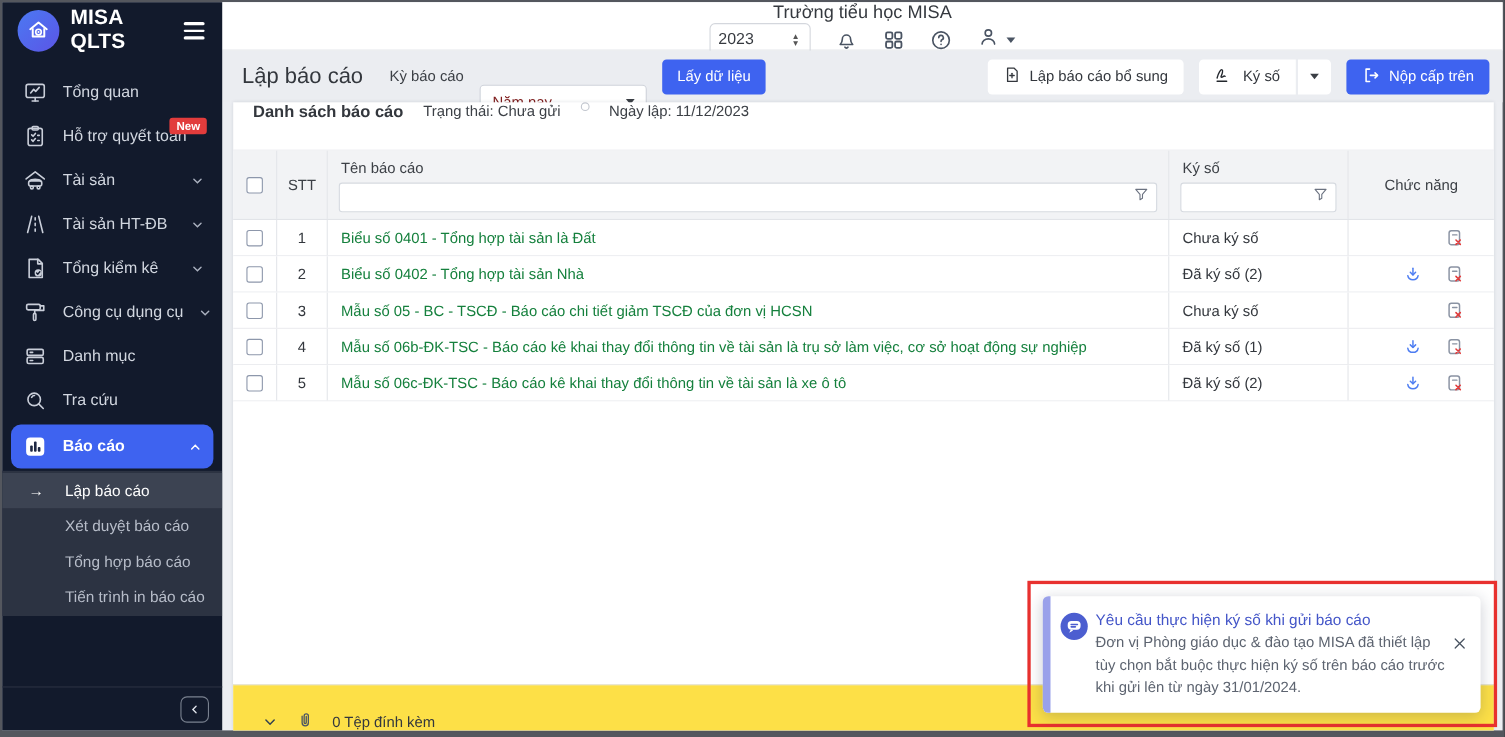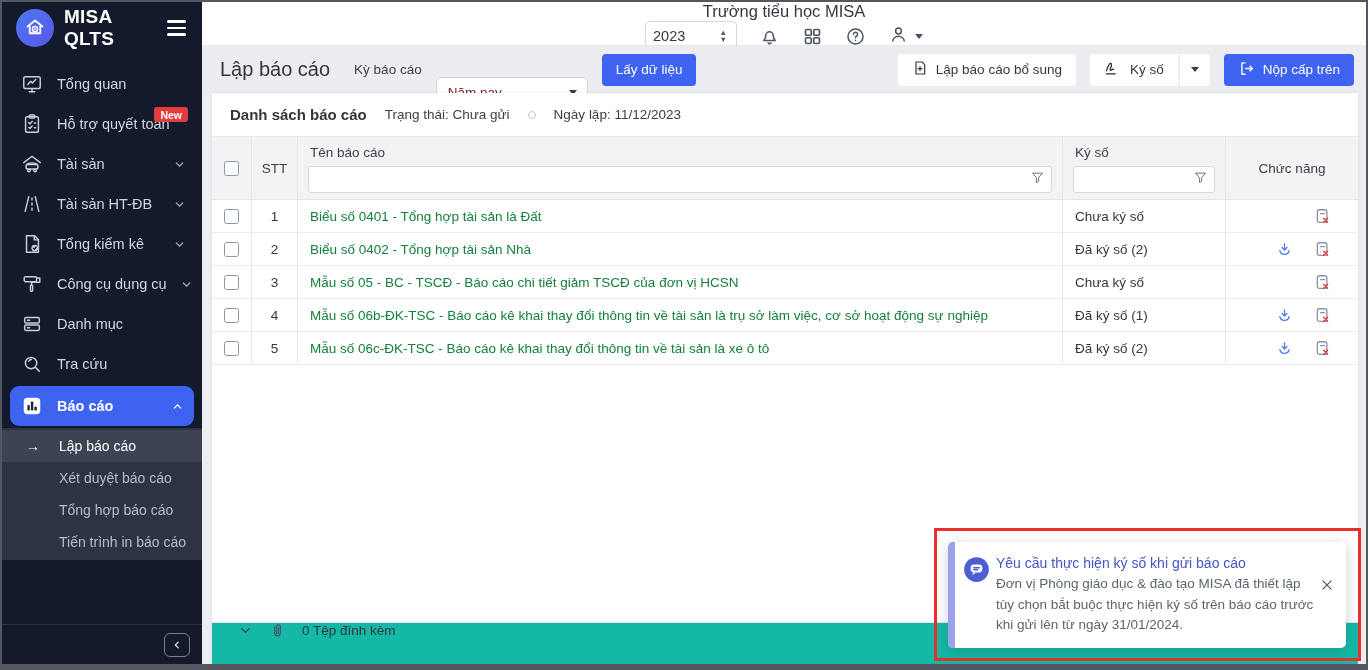--- a/index.html
+++ b/index.html
@@ -49,21 +49,21 @@
   .btn { height:32px; border-radius:4px; display:flex; align-items:center; justify-content:center; font-size:13.5px; cursor:pointer; padding:0 14px; gap:8px; white-space:nowrap; }
   .btn-primary { background:#3e63f0; color:#fff; }
   .btn-white { background:#fff; color:#33373d; }
   .toolbar .spacer { flex:1; }
   .split { display:flex; gap:2px; }
   .split .btn { border-radius:4px 0 0 4px; }
   .split .drop { width:30px; background:#fff; border-radius:0 4px 4px 0; display:flex; align-items:center; justify-content:center; cursor:pointer; }
 
   .content { flex:1; display:flex; flex-direction:column; padding:0 8px 0 10px; min-height:0; }
   .card { flex:1; background:#fff; display:flex; flex-direction:column; box-shadow:0 0 3px rgba(40,50,70,.12); min-height:0; }
-  .list-bar { height:44px; display:flex; align-items:center; gap:18px; padding:0 18px; border-bottom:1px solid #ececf0; }
+  .list-bar { height:44px; display:flex; gap:18px; padding:0 18px; border-bottom:1px solid #ececf0; }
   .list-title { font-size:15px; font-weight:bold; color:#33373d; }
   .status-txt, .date-txt { font-size:13.5px; color:#3c4046; }
   .dot-sep { width:8px; height:8px; border:1.5px solid #c3c7cf; border-radius:50%; }
 
   
   .tbl-grid { display:grid; grid-template-columns:40px 46px 1fr 163px 132px; }
   .thead { background:#f2f3f5; border-bottom:1px solid #e2e4e8; }
   .th { padding:0; position:relative; }
   .th .th-label { font-size:13.5px; color:#3c4046; padding:8px 12px 2px 12px; height:28px; }
   .col-line { border-right:1px solid #e4e6ea; }
@@ -75,21 +75,21 @@
   .func-head { display:flex; align-items:center; justify-content:center; font-size:13.5px; color:#3c4046; }
   .trow { border-bottom:1px solid #eaecef; height:33px; background:#fff; }
   .td { display:flex; align-items:center; font-size:13.5px; color:#33373d; overflow:hidden; }
   .td.stt { justify-content:center; }
   .td.name { padding:0 12px; color:#15803d; cursor:pointer; white-space:nowrap; }
   .td.sign { padding:0 12px; }
   .td.func { justify-content:flex-end; gap:20px; padding-right:26px; }
   .act-ico { cursor:pointer; display:flex; }
   .tbl-rest { flex:1; background:#fff; }
 
-  .foot-bar { height:42px; background:#14b8a6; border-top:1px solid #e4e6ea; display:flex; align-items:flex-start; gap:16px; padding:0 26px; }
+  .foot-bar { height:42px; background:#fde047; border-top:1px solid #e4e6ea; display:flex; align-items:flex-end; gap:16px; padding:0 26px; }
   .foot-bar .att-label { font-size:13.5px; color:#33373d; }
 
   
   .annotation-rect { position:absolute; left:934px; top:528px; width:427px; height:133px; border:3.5px solid #e8312f; z-index:40; }
   .toast { position:absolute; left:948px; top:542px; width:398px; height:106px; background:#fff; border-radius:5px; box-shadow:0 3px 14px rgba(30,40,70,.22); z-index:50; padding:13px 30px 10px 48px; }
   .toast::before { content:""; position:absolute; left:0; top:0; bottom:0; width:7px; background:#9aa1ea; border-radius:5px 0 0 5px; }
   .toast-icon { position:absolute; left:15px; top:14px; }
   .toast-title { font-size:14px; color:#4355c8; font-weight:500; margin-bottom:3px; }
   .toast-body { font-size:13.5px; color:#5d6470; line-height:1.52; }
   .toast-close { position:absolute; right:12px; top:36px; cursor:pointer; display:flex; }

